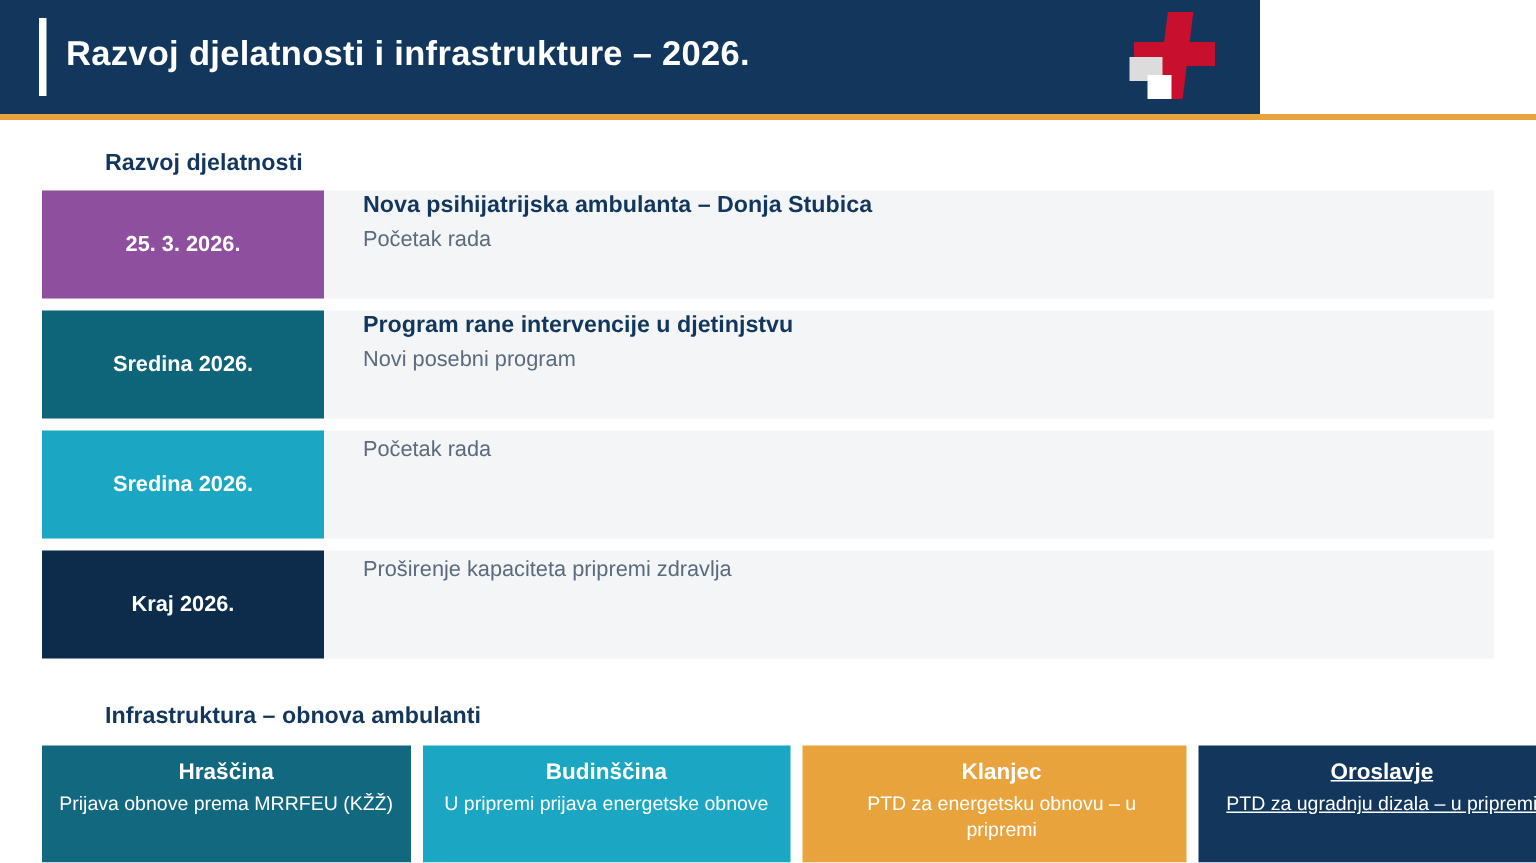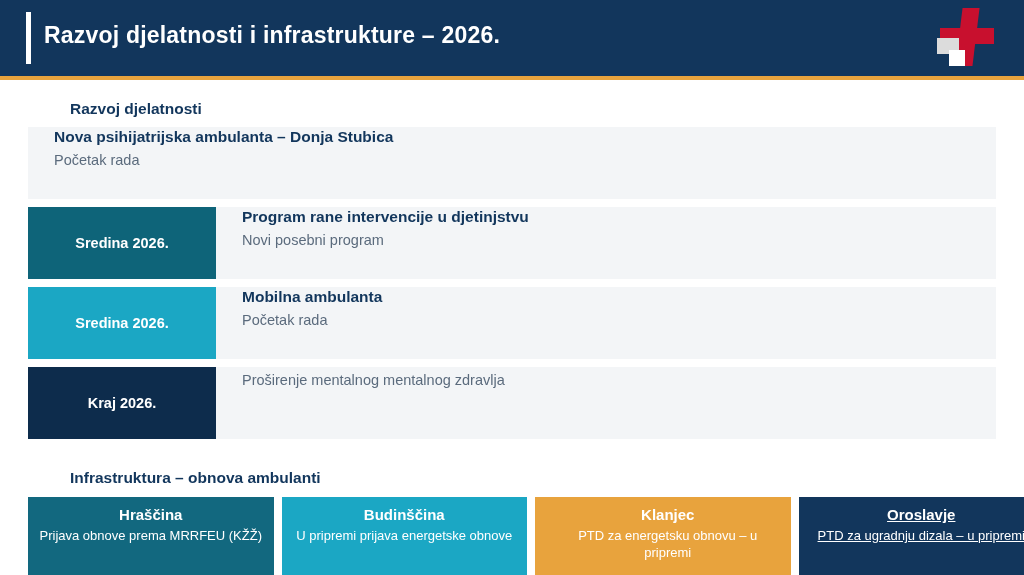--- a/index.html
+++ b/index.html
@@ -13,21 +13,21 @@
     font-family: "Liberation Sans", sans-serif;
     overflow: hidden;
     position: relative;
   }
 
   
   .header {
     position: absolute;
     left: 0;
     top: 0;
-    width: 1024px;
+    width: 840px;
     height: 76px;
     background: #12365c;
     box-sizing: border-box;
   }
   .header-accent {
     position: absolute;
     left: 26px;
     top: 12px;
     width: 5px;
     height: 52px;
@@ -190,46 +190,46 @@
   </div>
 </div>
 <div class="header-rule" style="background: rgb(232, 163, 61);"></div>
 
 <div class="section-label" id="label-djelatnosti">Razvoj djelatnosti</div>
 <div class="section-label" id="label-infrastruktura">Infrastruktura – obnova ambulanti</div>
 
 <div class="rows">
 
   <div class="row">
+    <div class="row-date" style="background: rgb(142, 79, 158);">25. 3. 2026.</div>
     <div class="row-body">
       <div class="row-title">Nova psihijatrijska ambulanta – Donja Stubica</div>
       <div class="row-sub">Početak rada</div>
     </div>
   </div>
 
   <div class="row">
     <div class="row-date" style="background: rgb(14, 100, 121);">Sredina 2026.</div>
     <div class="row-body">
       <div class="row-title">Program rane intervencije u djetinjstvu</div>
       <div class="row-sub">Novi posebni program</div>
     </div>
   </div>
 
   <div class="row">
     <div class="row-date" style="background: rgb(27, 167, 196);">Sredina 2026.</div>
     <div class="row-body">
-      <div class="row-title">Mobilna ambulanta</div>
       <div class="row-sub">Početak rada</div>
     </div>
   </div>
 
   <div class="row">
     <div class="row-date" style="background: rgb(13, 44, 76);">Kraj 2026.</div>
     <div class="row-body">
-      <div class="row-sub">Proširenje mentalnog mentalnog zdravlja</div>
+      <div class="row-sub">Proširenje kapaciteta pripremi zdravlja</div>
     </div>
   </div>
 
 </div>
 
 <div class="cards">
 
   <div class="card" style="background: rgb(18, 104, 127);">
     <div class="card-title">Hraščina</div>
     <div class="card-sub">Prijava obnove prema MRRFEU (KŽŽ)</div>

